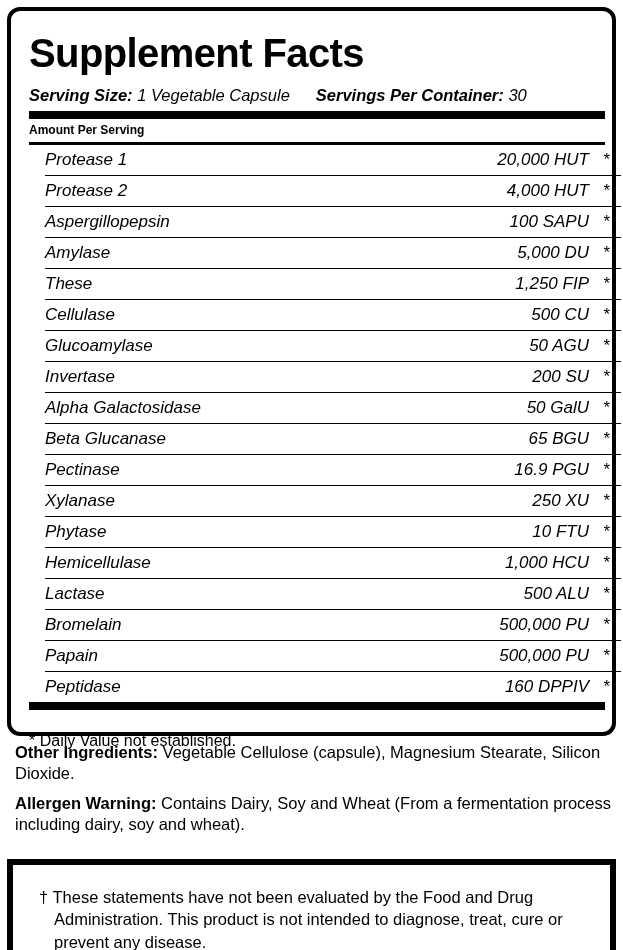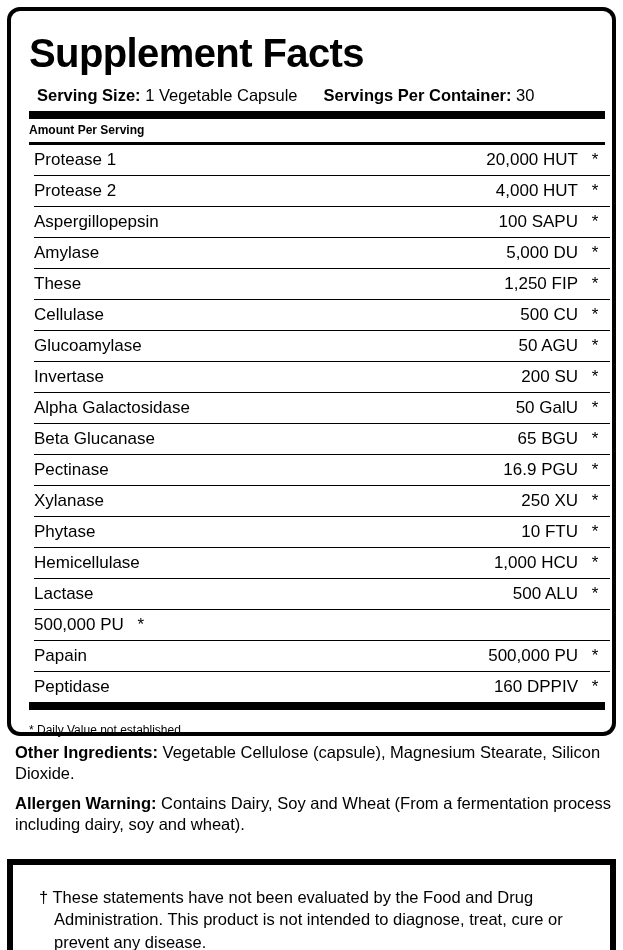--- a/index.html
+++ b/index.html
@@ -42,23 +42,24 @@
     letter-spacing: -0.6px;
     line-height: 1.0;
     margin: 14px 0 0 4px;
     white-space: nowrap;
   }
 
   
   .serving-row {
     display: flex;
     align-items: baseline;
-    margin: 13px 0 0 12px;
+    margin: 13px 0 0 4px;
     font-size: 16.5px;
     white-space: nowrap;
+    font-style: italic;
   }
   .serving-size { display: inline-block; }
   .serving-count {
     display: inline-block;
     margin-left: 26px;
   }
   .lbl-bold { font-weight: 700; }
   .lbl-norm { font-weight: 400; }
 
   
@@ -83,22 +84,23 @@
 
   .amount-head {
     font-size: 12px;
     font-weight: 700;
     margin: 5px 0 0 4px;
     line-height: 1.15;
   }
 
   
   .rows {
-    margin-left: 9px;
+    margin-left: 20px;
     width: 576px;
+    font-style: italic;
   }
   .row {
     display: flex;
     align-items: center;
     height: 30px;
     border-bottom: 1.6px solid #000;
     font-size: 17px;
     line-height: 1;
   }
   .row:last-child { border-bottom: none; }
@@ -113,22 +115,22 @@
     white-space: nowrap;
     padding-right: 2px;
   }
   .row .dv {
     flex: 0 0 30px;
     text-align: center;
     font-size: 17px;
   }
 
   .footnote {
-    font-size: 12px;
-    margin: 13px 0 0 4px;
+    font-size: 16px;
+    margin: 21px 0 0 4px;
     line-height: 1.2;
   }
 
   
   .para-block {
     position: absolute;
     left: 7px;
     top: 742px;
     width: 609px;
     font-size: 16.5px;
@@ -253,20 +255,21 @@
           <span class="nm">Hemicellulase</span>
           <span class="amt">1,000 HCU</span>
           <span class="dv">*</span>
         </div>
         <div class="row">
           <span class="nm">Lactase</span>
           <span class="amt">500 ALU</span>
           <span class="dv">*</span>
         </div>
         <div class="row">
+          <span class="nm">Bromelain</span>
           <span class="amt">500,000 PU</span>
           <span class="dv">*</span>
         </div>
         <div class="row">
           <span class="nm">Papain</span>
           <span class="amt">500,000 PU</span>
           <span class="dv">*</span>
         </div>
         <div class="row">
           <span class="nm">Peptidase</span>

